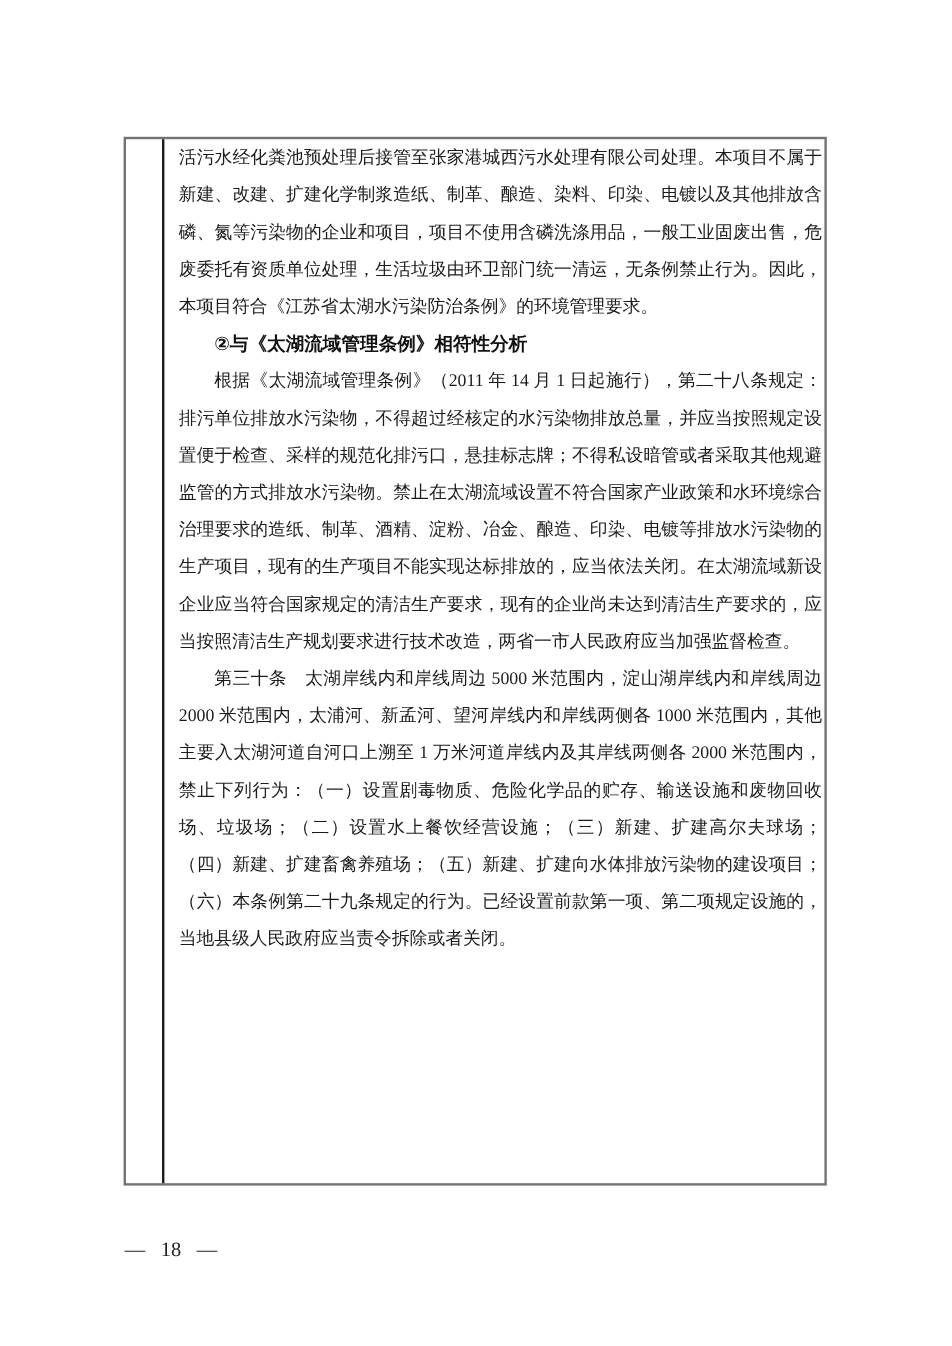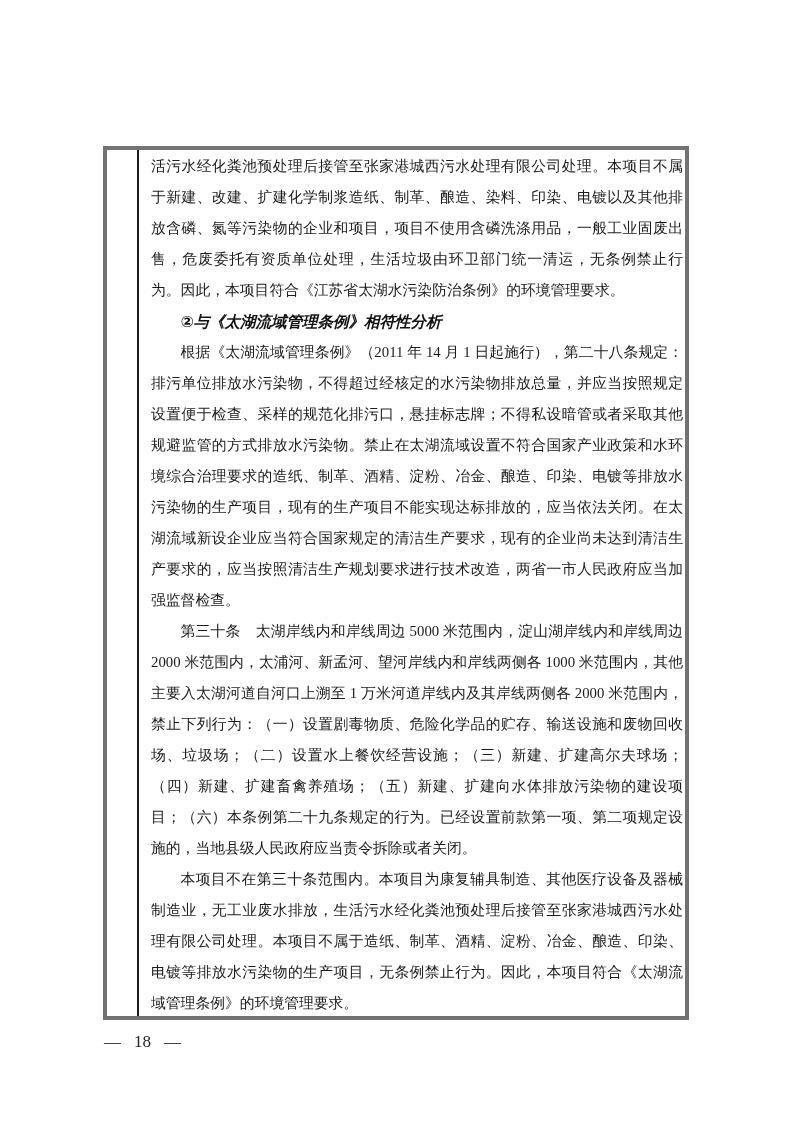--- a/index.html
+++ b/index.html
@@ -8,24 +8,23 @@
     width: 793px; height: 1122px;
     position: relative;
     font-family: "Liberation Serif", "DejaVu Serif", serif;
     color: #1b1b1b;
     overflow: hidden;
   }
   .doc-table {
     position: absolute;
     left: 103px; top: 114px;
     width: 586px; height: 874px;
-    border: 4px solid #737373;
+    border: 2px solid #737373;
     display: flex;
     background: #ffffff;
-    margin-top: 32px;
   }
   .row-label-col {
     width: 32px;
     flex-shrink: 0;
     border-right: 2px solid #1c1c1c;
   }
   .content-col {
     flex: 1;
     overflow: hidden;
     padding: 1px 2px 0 12px;
@@ -39,21 +38,20 @@
     color: #1b1b1b;
   }
   .para.no-indent { text-indent: 0; }
   .heading {
     font-family: "Liberation Sans", "DejaVu Sans", sans-serif;
     font-weight: 700;
     font-size: 15.5px;
     line-height: 31px;
     text-indent: 1.9em;
     color: #111111;
-    font-style: italic;
   }
   .page-footer {
     position: absolute;
     left: 104px; top: 1032px;
     display: flex;
     align-items: center;
     gap: 13px;
     font-size: 17px;
     color: #222222;
   }
@@ -62,21 +60,20 @@
 </head>
 <body>
 
 <div class="doc-table">
   <div class="row-label-col"></div>
   <div class="content-col">
     <p class="para no-indent">活污水经化粪池预处理后接管至张家港城西污水处理有限公司处理。本项目不属于新建、改建、扩建化学制浆造纸、制革、酿造、染料、印染、电镀以及其他排放含磷、氮等污染物的企业和项目，项目不使用含磷洗涤用品，一般工业固废出售，危废委托有资质单位处理，生活垃圾由环卫部门统一清运，无条例禁止行为。因此，本项目符合《江苏省太湖水污染防治条例》的环境管理要求。</p>
     <p class="heading">②与《太湖流域管理条例》相符性分析</p>
     <p class="para">根据《太湖流域管理条例》（2011 年 14 月 1 日起施行），第二十八条规定：排污单位排放水污染物，不得超过经核定的水污染物排放总量，并应当按照规定设置便于检查、采样的规范化排污口，悬挂标志牌；不得私设暗管或者采取其他规避监管的方式排放水污染物。禁止在太湖流域设置不符合国家产业政策和水环境综合治理要求的造纸、制革、酒精、淀粉、冶金、酿造、印染、电镀等排放水污染物的生产项目，现有的生产项目不能实现达标排放的，应当依法关闭。在太湖流域新设企业应当符合国家规定的清洁生产要求，现有的企业尚未达到清洁生产要求的，应当按照清洁生产规划要求进行技术改造，两省一市人民政府应当加强监督检查。</p>
     <p class="para">第三十条　太湖岸线内和岸线周边 5000 米范围内，淀山湖岸线内和岸线周边 2000 米范围内，太浦河、新孟河、望河岸线内和岸线两侧各 1000 米范围内，其他主要入太湖河道自河口上溯至 1 万米河道岸线内及其岸线两侧各 2000 米范围内，禁止下列行为：（一）设置剧毒物质、危险化学品的贮存、输送设施和废物回收场、垃圾场；（二）设置水上餐饮经营设施；（三）新建、扩建高尔夫球场；（四）新建、扩建畜禽养殖场；（五）新建、扩建向水体排放污染物的建设项目；（六）本条例第二十九条规定的行为。已经设置前款第一项、第二项规定设施的，当地县级人民政府应当责令拆除或者关闭。</p>
-    <p class="para">本项目不在第三十条范围内。本项目为康复辅具制造、其他医疗设备及器械制造业，无工业废水排放，生活污水经化粪池预处理后接管至张家港城西污水处理有限公司处理。本项目不属于造纸、制革、酒精、淀粉、冶金、酿造、印染、电镀等排放水污染物的生产项目，无条例禁止行为。因此，本项目符合《太湖流域管理条例》的环境管理要求。</p>
   </div>
 </div>
 
 <div class="page-footer">
   <span class="dash">—</span>
   <span class="num">18</span>
   <span class="dash">—</span>
 </div>
 
 </body></html>

